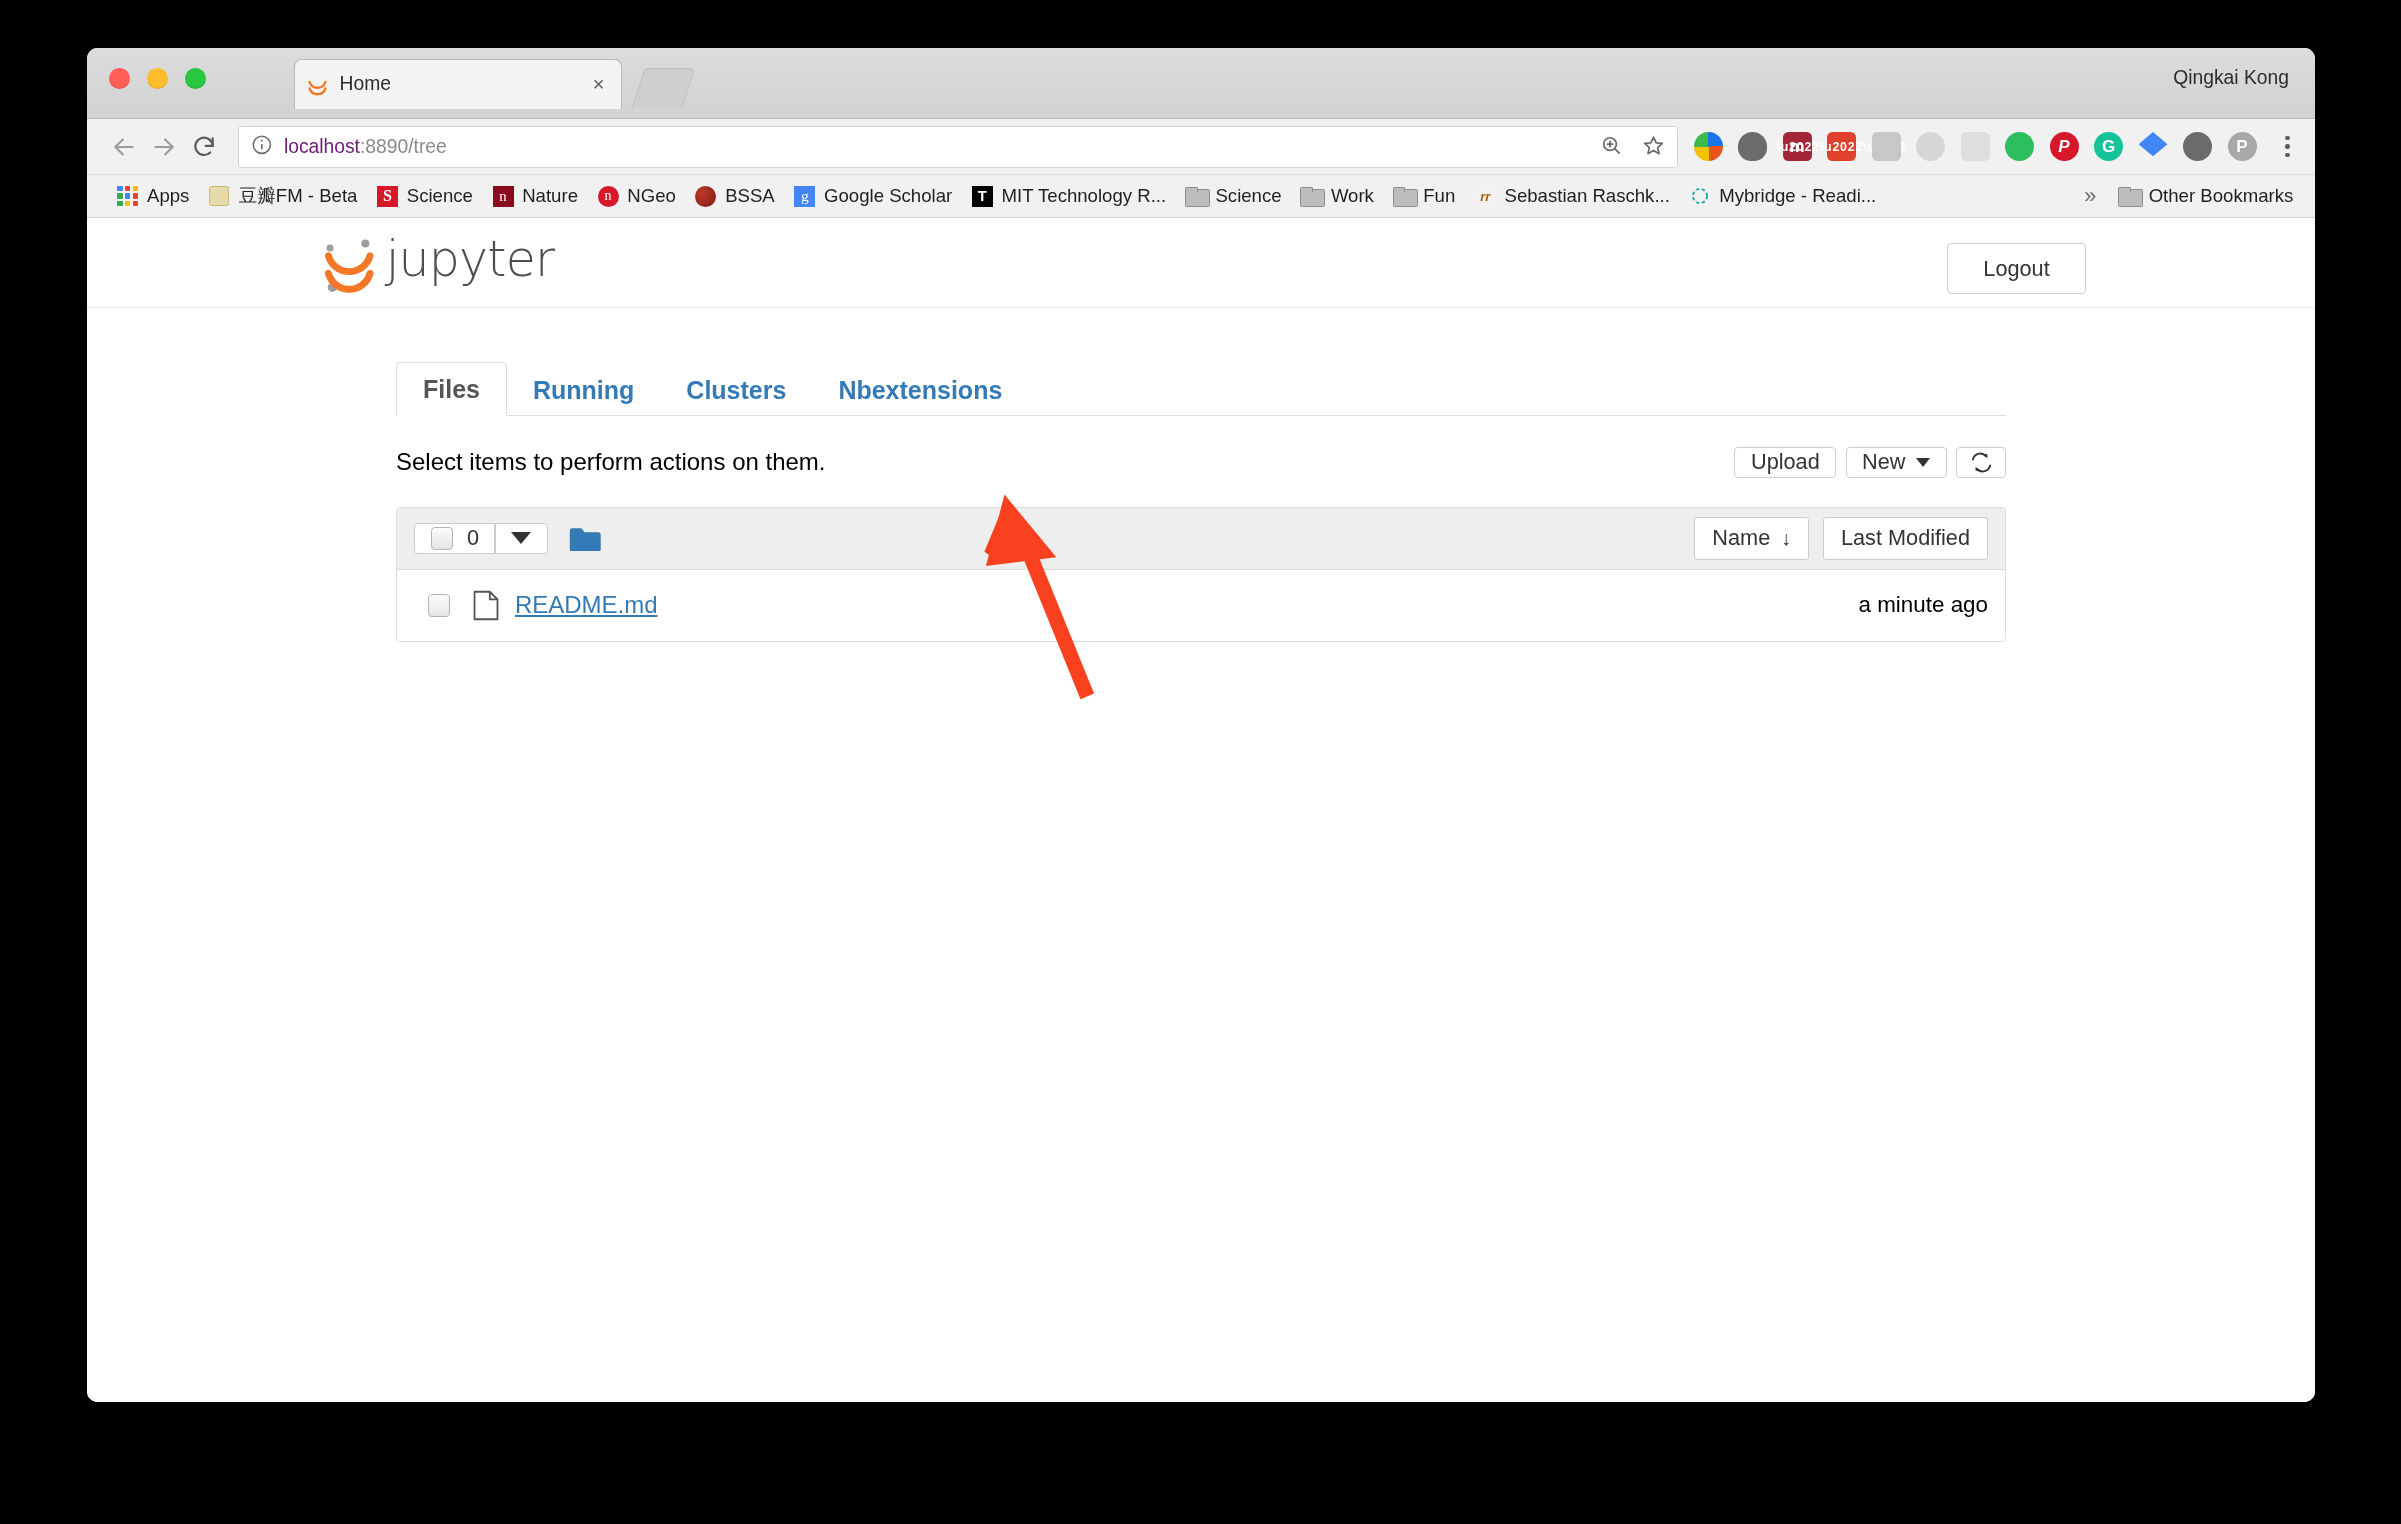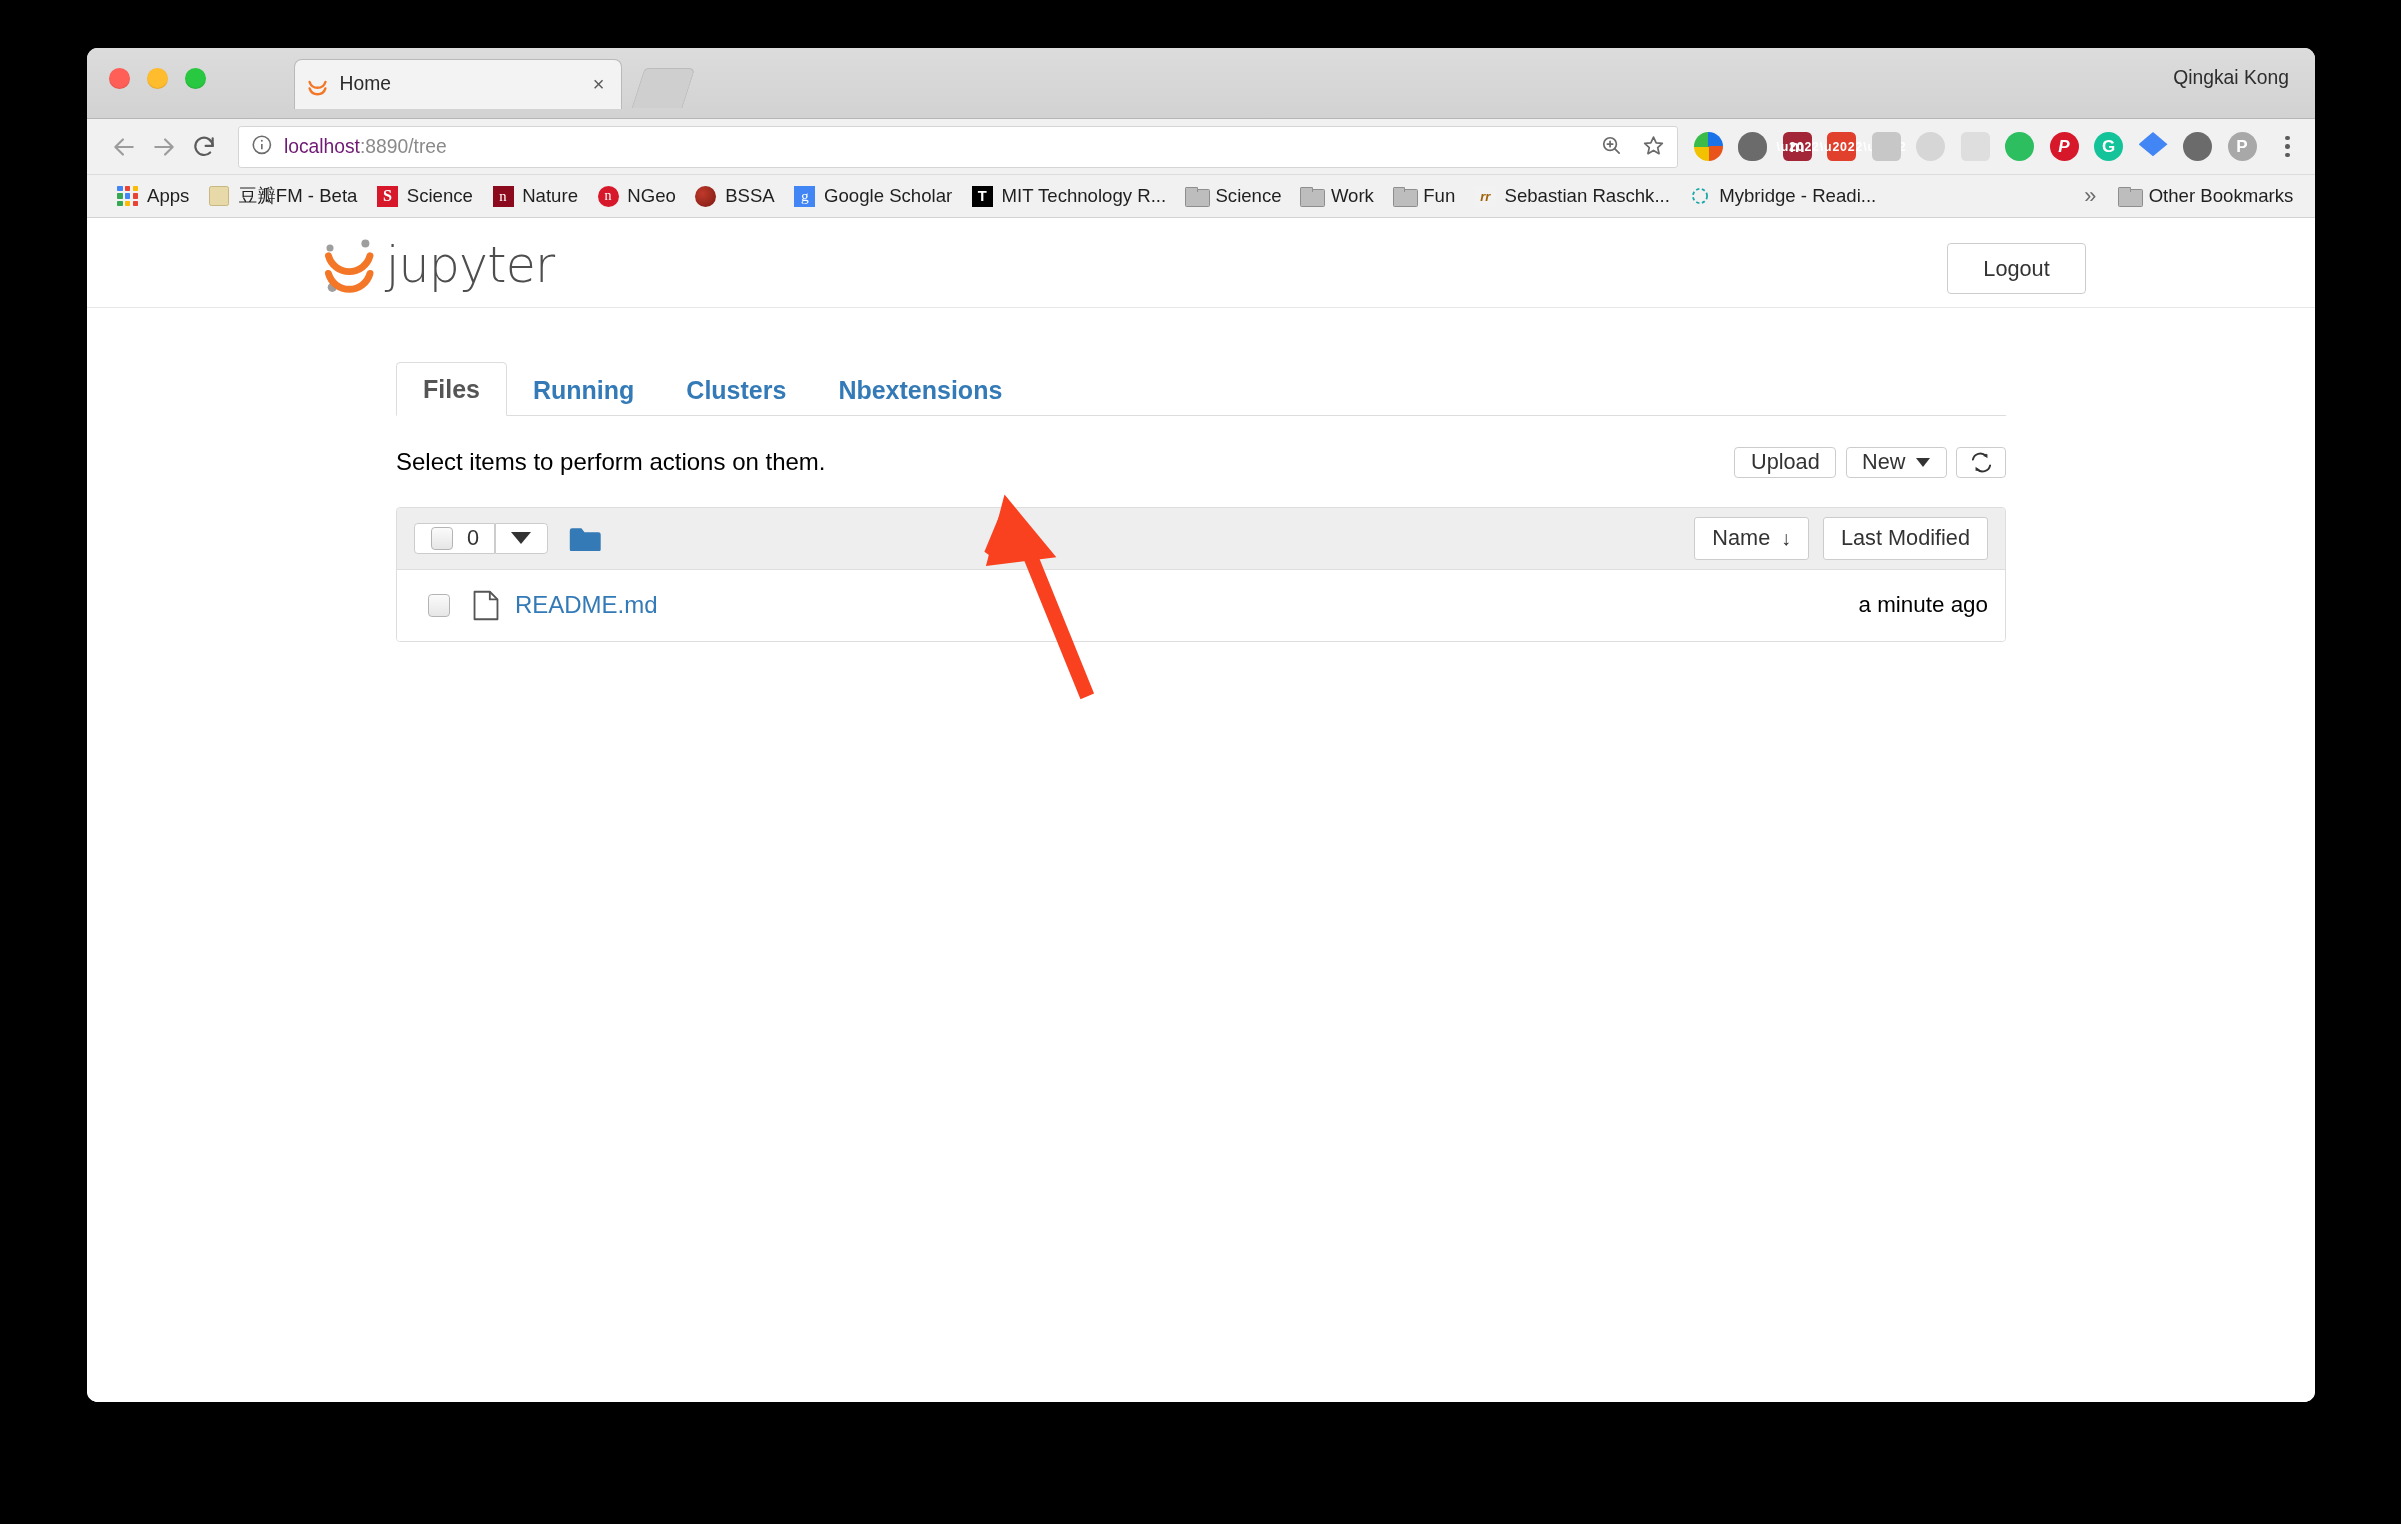--- a/index.html
+++ b/index.html
@@ -152,21 +152,21 @@
     overflow: hidden;
   }
 
   #jp-header {
     position: relative;
     height: 90px;
     border-bottom: 0.8px solid #e7e7e7;
   }
   #jp-logo {
     position: absolute; left: 235px; top: 17px;
-    display: flex; align-items: center; gap: 7.7px;
+    display: flex; align-items: flex-start; gap: 7.7px;
   }
   #jp-logo .mark { width: 56px; height: 60px; }
   #jp-logo .wordmark {
     font-size: 49px; color: #4e4e4e; letter-spacing: -0.8px; line-height: 1;
     font-family: "DejaVu Sans", sans-serif; font-weight: 300;
   }
   #logout-button {
     position: absolute; right: 229px; top: 25px;
     height: 51px; min-width: 139px;
     background: #ffffff;
@@ -274,21 +274,21 @@
   .file-row {
     height: 71px;
     display: flex; align-items: center;
     padding: 0 17px;
     border-bottom: 0.8px solid #dddddd;
     background: #ffffff;
   }
   .file-row:last-child { border-bottom: none; }
   .file-row .cb { margin-left: 14px; }
   .file-icon { width: 26px; height: 31px; margin-left: 23px; flex: 0 0 26px; }
-  .file-name { font-size: 24px; color: #337ab7; margin-left: 15.5px; }
+  .file-name { font-size: 24px; color: #337ab7; margin-left: 15.5px; text-decoration: underline; }
   .file-time { margin-left: auto; font-size: 22.4px; color: #000000; }
 
   
   #annotation-arrow {
     position: absolute;
     left: 0; top: 0; width: 100%; height: 100%;
     pointer-events: none;
   }
 </style>
 </head>

